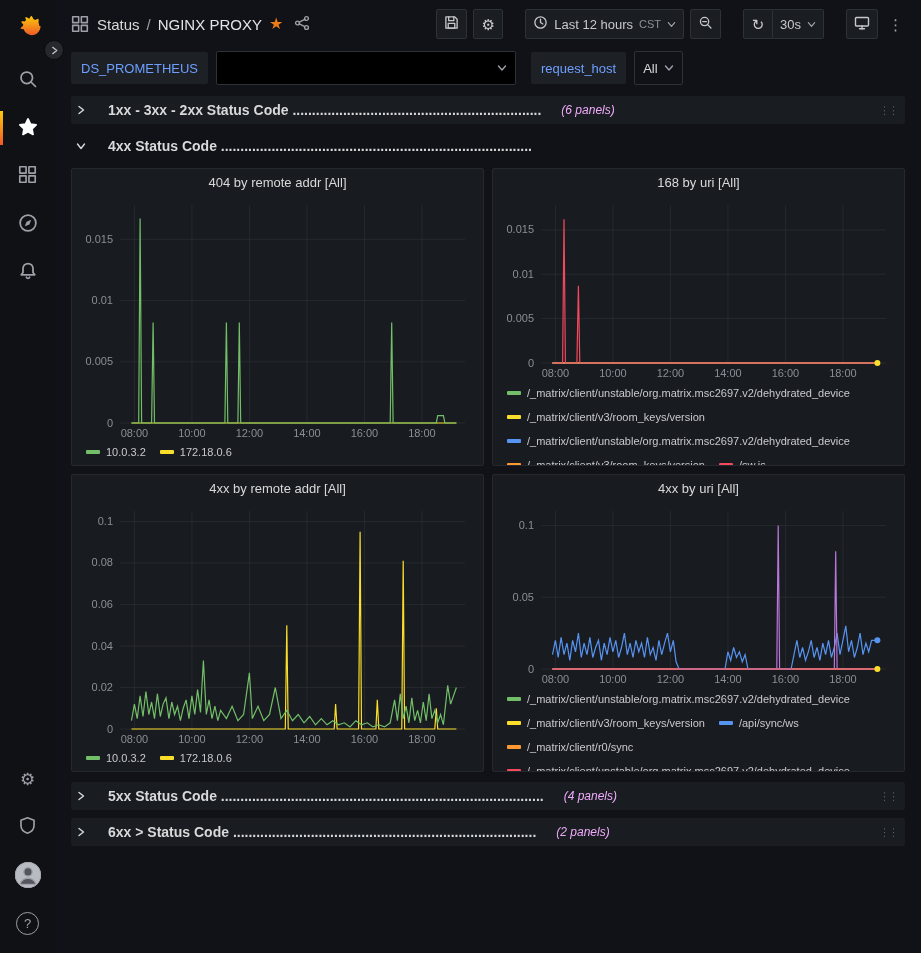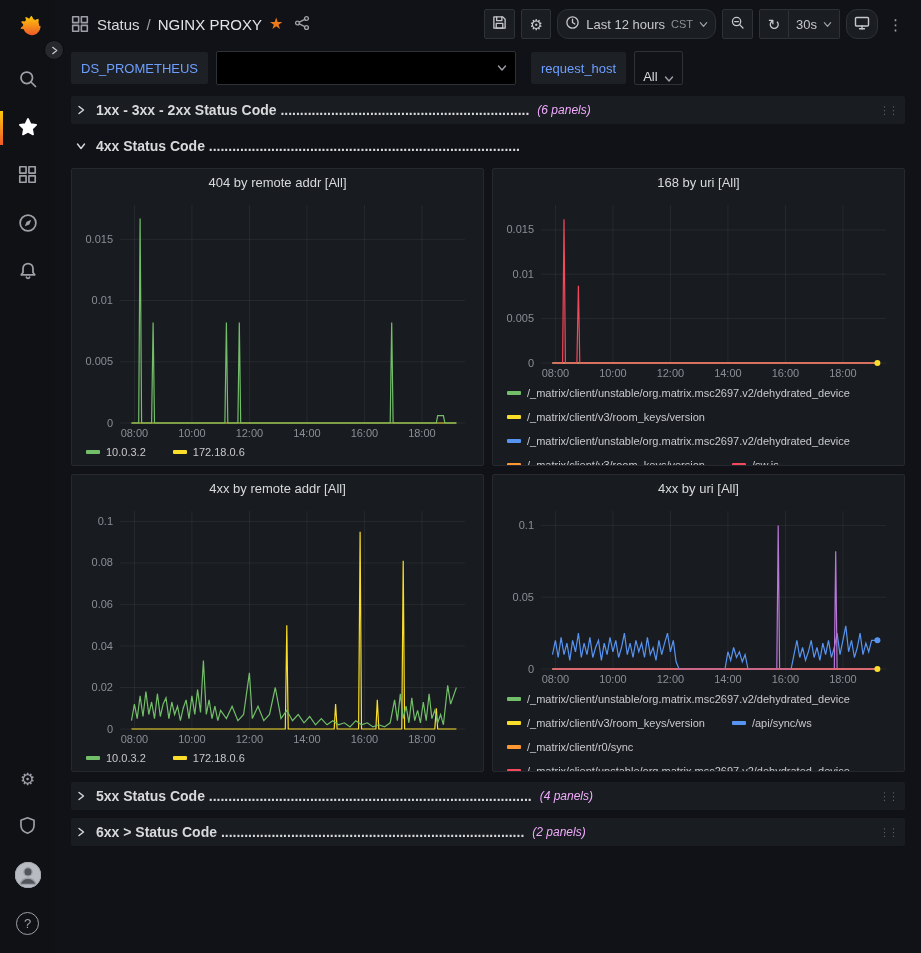--- a/index.html
+++ b/index.html
@@ -33,51 +33,51 @@
   .icon-plain{background:none;border:none;color:#9da0a8;cursor:pointer;display:flex;align-items:center;padding:4px;}
   .top-right{margin-left:auto;display:flex;align-items:center;gap:6px;}
   .tbtn{height:30px;min-width:30px;display:flex;align-items:center;justify-content:center;gap:6px;
     background:#1a1d21;border:1px solid #2c3235;border-radius:2px;color:#c7c8cc;font-size:13px;
     padding:0 7px;cursor:pointer;font-family:inherit;}
   .tbtn svg{flex:none;}
   .tz{font-size:11px;color:#8e9097;}
   .grp{display:flex;}
   .grp .tbtn:first-child{border-top-right-radius:0;border-bottom-right-radius:0;}
   .grp .tbtn:last-child{border-left:none;border-top-left-radius:0;border-bottom-left-radius:0;}
-  .gap-l{margin-left:0;border-radius:11px;}
+  .gap-l{margin-left:16px;}
 
   
   .varbar{height:40px;flex:none;display:flex;align-items:center;padding:0 16px;gap:15px;}
   .var-group{display:flex;align-items:center;gap:8px;}
   .var-chip{height:32px;display:flex;align-items:center;padding:0 10px;background:#1d2126;border-radius:2px;
     color:#6e9fff;font-size:13px;font-weight:500;cursor:pointer;}
   .var-select{height:32px;display:flex;align-items:center;justify-content:space-between;background:#000;
     border:1px solid #2c3235;border-radius:2px;padding:0 8px;min-width:282px;cursor:pointer;color:#d8d9da;font-size:13px;}
-  .var-select.small{min-width:30px;background:#111217;align-items:flex-end;}
+  .var-select.small{min-width:30px;background:#111217;}
   .chev{display:flex;color:#9da0a8;}
 
   
   .dash{flex:1;padding:8px 16px 0;overflow:hidden;}
-  .row-strip{height:28px;display:flex;align-items:center;gap:8px;padding:0 8px 0 5px;background:#191c21;
+  .row-strip{height:28px;display:flex;align-items:center;gap:20px;padding:0 8px 0 5px;background:#191c21;
     border-radius:2px;margin-bottom:8px;cursor:pointer;}
   .row-strip.open{background:transparent;}
   .row-title{font-size:14px;font-weight:700;color:#d8d9da;white-space:nowrap;overflow:hidden;}
   .panel-count{font-size:12px;font-style:italic;color:#f0abfc;white-space:nowrap;}
   .drag-handle{margin-left:auto;color:#585c62;font-size:11px;letter-spacing:-2px;cursor:grab;line-height:1;}
   .row-chev{display:flex;color:#d8d9da;width:12px;flex:none;}
 
   .panel-grid{display:grid;grid-template-columns:1fr 1fr;gap:8px;margin:2px 0 10px;}
   .panel{height:296px;background:#181b1f;border:1px solid #25282e;border-radius:2px;overflow:hidden;
     display:flex;flex-direction:column;padding:0 8px;}
   .panel-title{height:26px;flex:none;display:flex;align-items:center;justify-content:center;
     font-size:13px;font-weight:500;color:#d8d9da;cursor:pointer;}
   .chart{flex:none;width:100%;}
   .chart-tall{height:246px;}
   .chart-short{height:186px;}
-  .legend{display:flex;flex-wrap:wrap;align-content:flex-start;column-gap:27px;padding-left:6px;overflow:hidden;}
+  .legend{display:flex;flex-wrap:wrap;align-content:flex-start;column-gap:14px;padding-left:6px;overflow:hidden;}
   .leg-item{display:flex;align-items:center;gap:6px;height:22px;white-space:nowrap;font-size:11px;color:#ccccdc;cursor:pointer;}
   .legend-multi .leg-item{height:24px;}
   .swatch{width:14px;height:4px;border-radius:1px;flex:none;}
   .leg-label{color:#c8c9d0;}
 
   .tick{fill:#8b8e96;font-size:11px;font-family:"Liberation Sans",sans-serif;}
   .grid{stroke:rgba(204,204,220,0.08);stroke-width:1;}
 
   svg.ic{fill:none;stroke:currentColor;stroke-width:1.4;stroke-linecap:round;stroke-linejoin:round;}
 </style>

